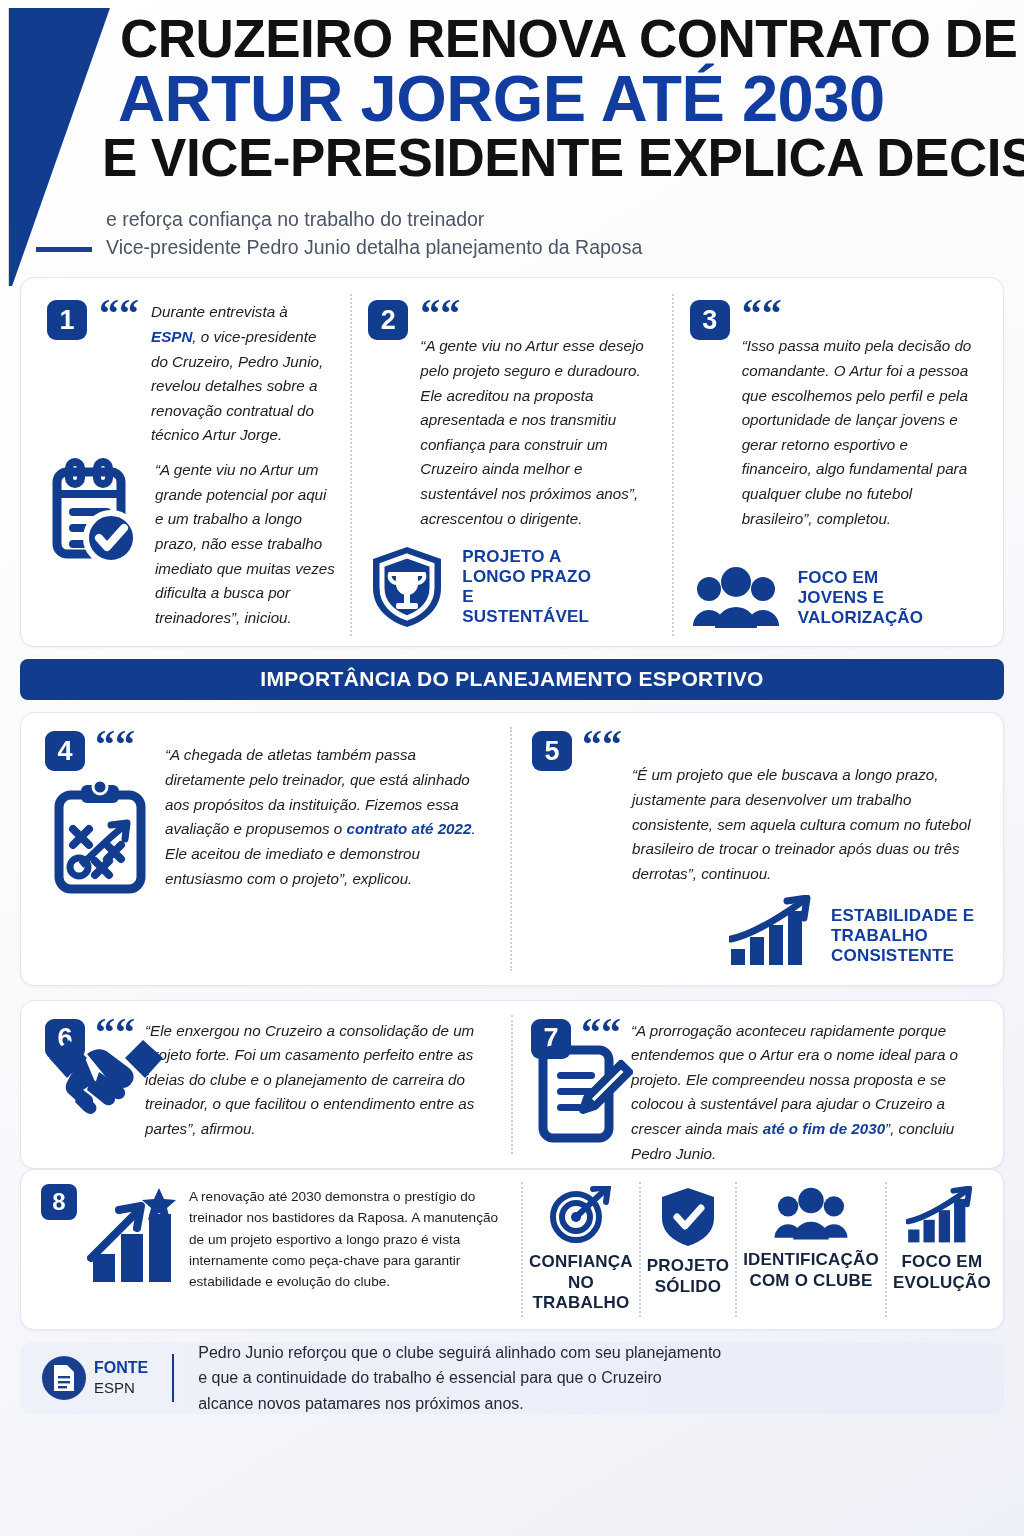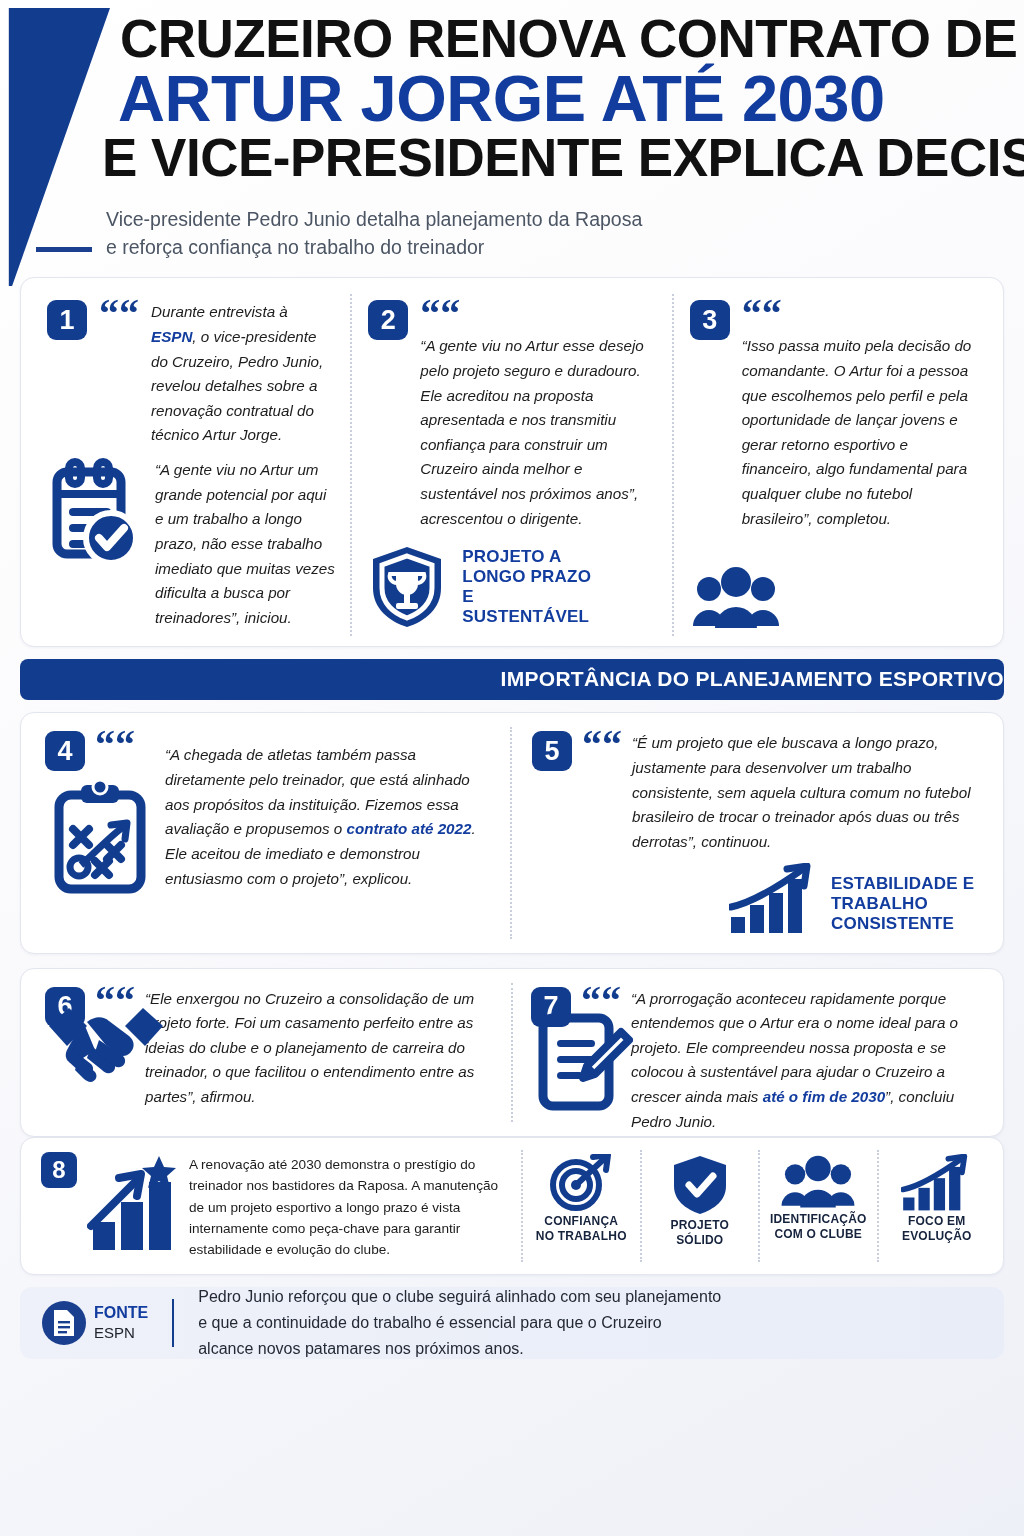--- a/index.html
+++ b/index.html
@@ -49,21 +49,21 @@
     box-sizing:border-box;
     position:relative;
   }
   .section{margin:0 20px;}
 
   
   .band{
     background:#123c8e;
     color:#ffffff;
     border-radius:8px;
-    text-align:right;
+    text-align:center;
     font-size:21px;
     font-weight:bold;
     letter-spacing:0.3px;
     padding:8px 0 9px 0;
     margin:12px 20px 12px 20px;
   }
 
   
   .badge{
     width:40px;height:40px;border-radius:9px;background:#123c8e;color:#fff;
@@ -100,21 +100,21 @@
   .top-group{display:flex;padding:16px 10px 10px 10px;}
   .tg-col{flex:1;padding:6px 14px 6px 16px;display:flex;flex-direction:column;}
   .tg-head{display:flex;align-items:flex-start;gap:12px;}
 
   
   .icon-tag{display:flex;align-items:center;gap:16px;margin-top:auto;padding-top:12px;}
 
   
   .feat{flex:1;display:flex;flex-direction:column;align-items:center;justify-content:flex-start;padding:4px 6px;}
   .feat-label{
-    color:#16233d;font-weight:bold;font-size:12px;text-align:center;line-height:1.2;margin-top:2px;letter-spacing:0.2px;
+    color:#16233d;font-weight:bold;font-size:17px;text-align:center;line-height:1.2;margin-top:8px;letter-spacing:0.2px;
   }
 
   
   .footer{
     margin:12px 20px 10px 20px;
     background:linear-gradient(90deg,#eef1f9 0%,#e9edf8 100%);
     border-radius:12px;
     display:flex;align-items:center;
     padding:12px 22px;
     box-sizing:border-box;
@@ -135,22 +135,22 @@
 <div class="page">
 
   <div class="wedge"></div>
   <div class="wedge-dash"></div>
 
   <div class="header">
     <div class="h-line h1">CRUZEIRO RENOVA CONTRATO DE</div>
     <div class="h-line h2">ARTUR JORGE ATÉ 2030</div>
     <div class="h-line h3">E VICE-PRESIDENTE EXPLICA DECISÃO</div>
     <div class="subtitle">
+      <div>e reforça confiança no trabalho do treinador</div>
       <div>Vice-presidente Pedro Junio detalha planejamento da Raposa</div>
-      <div>e reforça confiança no trabalho do treinador</div>
     </div>
   </div>
 
   <div class="section" style="margin-top:16px;">
     <div class="card">
       <div class="top-group">
 
         <div class="tg-col">
           <div class="tg-head">
             <div class="badge">1</div>
@@ -225,20 +225,23 @@
             <div style="flex:0 0 auto;">
               <svg width="92" height="64" viewBox="0 0 92 64">
                 <circle cx="19" cy="23" r="12" fill="#123c8e"></circle>
                 <path d="M3 60 a16 16 0 0 1 32 0 z" fill="#123c8e"></path>
                 <circle cx="73" cy="23" r="12" fill="#123c8e"></circle>
                 <path d="M57 60 a16 16 0 0 1 32 0 z" fill="#123c8e"></path>
                 <circle cx="46" cy="16" r="15" fill="#123c8e"></circle>
                 <path d="M25 62 a21 21 0 0 1 42 0 z" fill="#123c8e"></path>
               </svg>
             </div>
+            <div class="tagline">
+              <div style="max-width:125px;">FOCO EM JOVENS E VALORIZAÇÃO</div>
+            </div>
           </div>
         </div>
 
       </div>
     </div>
   </div>
 
   <div class="band">IMPORTÂNCIA DO PLANEJAMENTO ESPORTIVO</div>
 
   <div class="section">
@@ -269,21 +272,21 @@
             </div>
           </div>
         </div>
 
         <div class="vdot"></div>
 
         <div style="flex:1;padding:4px 14px 4px 20px;display:flex;flex-direction:column;">
           <div style="display:flex;align-items:flex-start;gap:10px;">
             <div class="badge">5</div>
             <div class="qmark">““</div>
-            <div class="qtext" style="flex:1;">
+            <div class="qtext" style="flex:1;margin-top:32px;">
               <p>“É um projeto que ele buscava a longo prazo, justamente para desenvolver um trabalho consistente, sem aquela cultura comum no futebol brasileiro de trocar o treinador após duas ou três derrotas”, continuou.</p>
             </div>
           </div>
           <div style="display:flex;align-items:flex-end;justify-content:flex-end;gap:14px;margin-top:8px;">
             <div style="flex:0 0 auto;">
               <svg width="88" height="72" viewBox="0 0 88 72">
                 <rect x="2" y="54" width="14" height="16" fill="#123c8e"></rect>
                 <rect x="21" y="42" width="14" height="28" fill="#123c8e"></rect>
                 <rect x="40" y="30" width="14" height="40" fill="#123c8e"></rect>
                 <rect x="59" y="16" width="14" height="54" fill="#123c8e"></rect>

